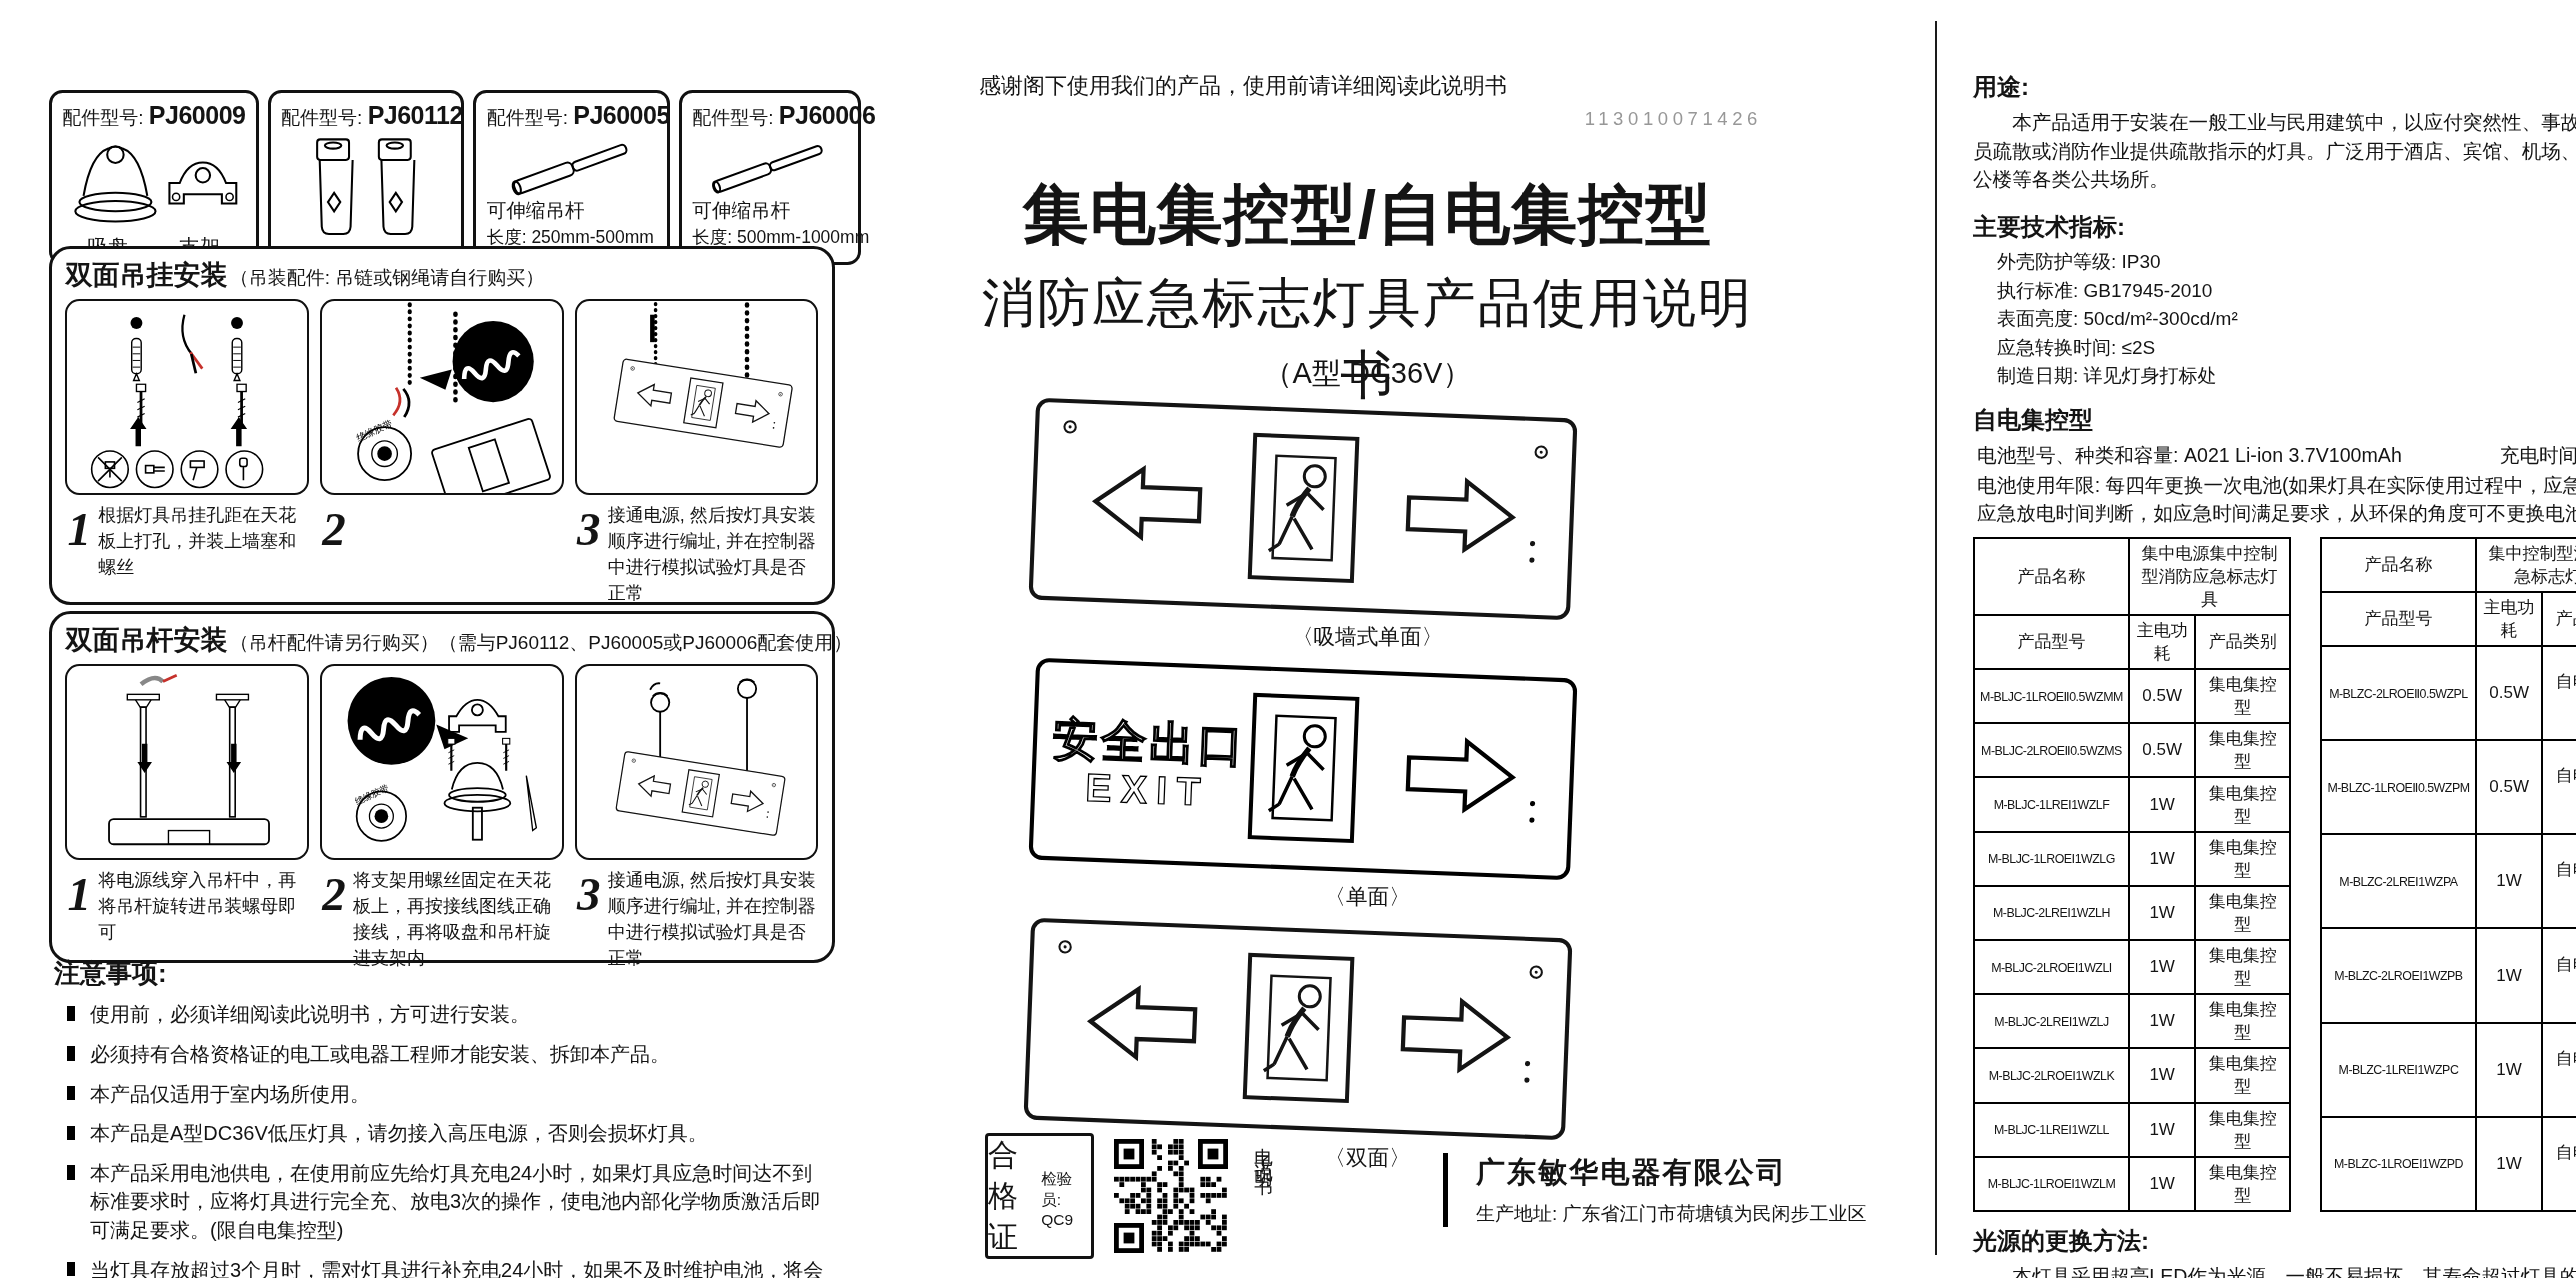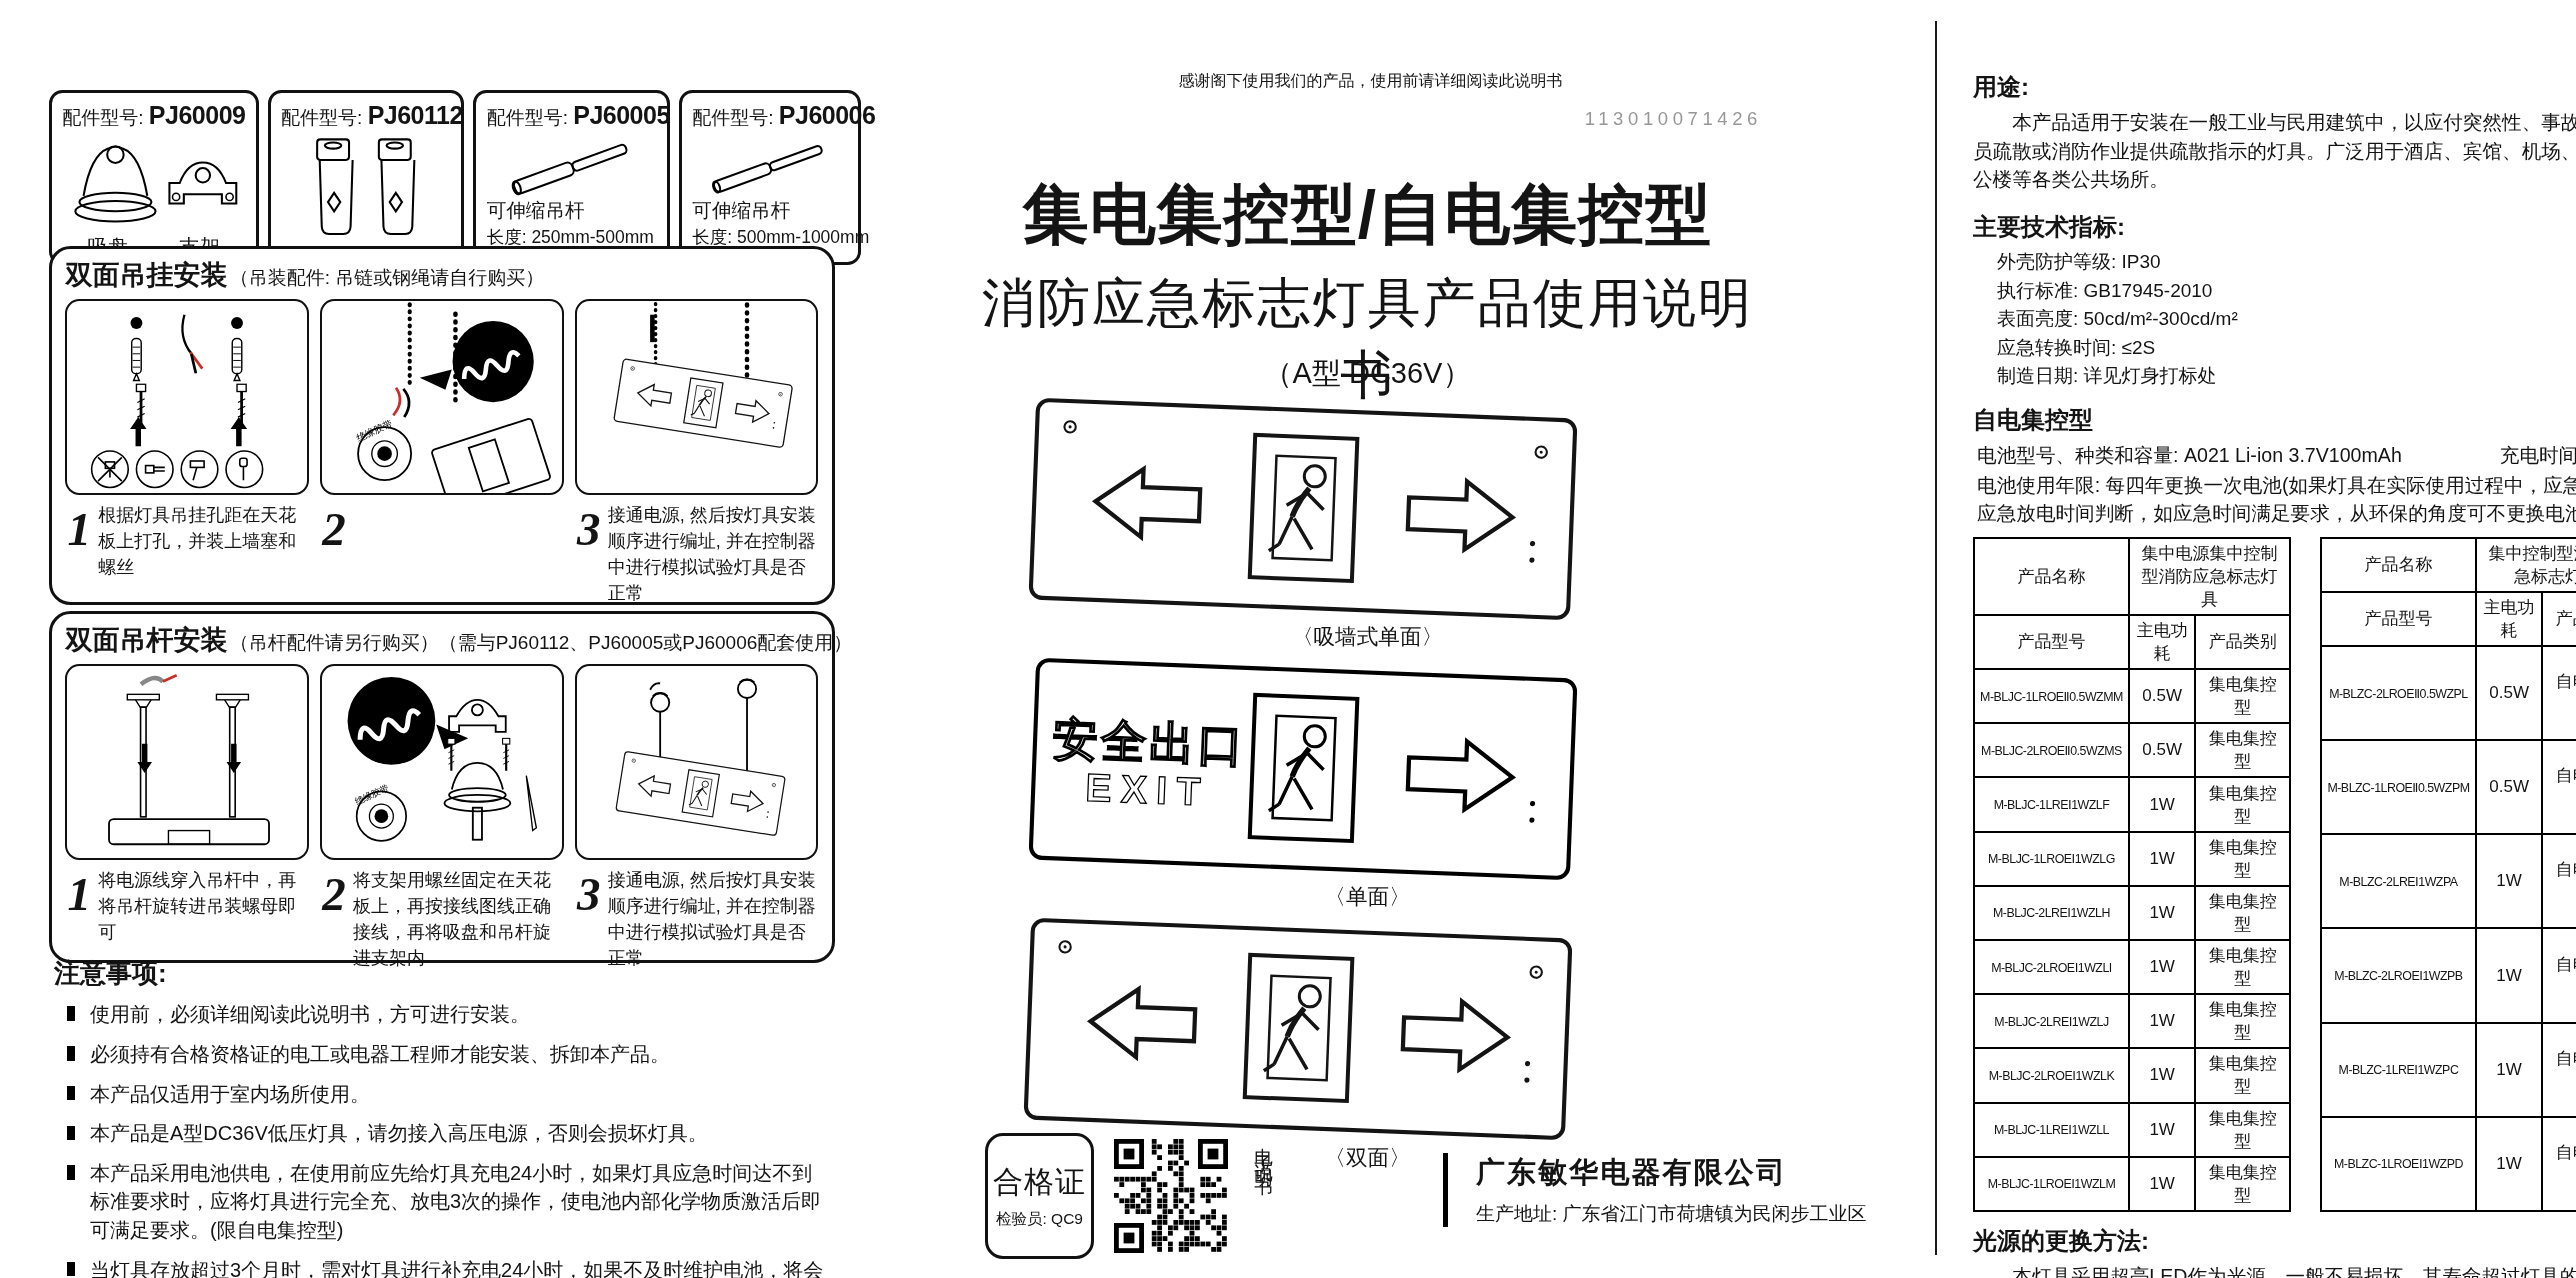--- a/index.html
+++ b/index.html
@@ -32,33 +32,33 @@
   .step-num{font:italic bold 47px "Liberation Serif",serif;line-height:1;margin:4.1px 7.2px 0 2.1px;}
   .step-text{font-size:18px;line-height:1.45;}
 
   .notes{left:54px;top:956px;width:778px;}
   .notes-title{font-size:26px;font-weight:bold;}
   ul.plain{list-style:none;margin:9.3px 0 0 0;padding:0 0 0 36px;}
   ul.plain li{font-size:20px;line-height:1.42;margin-bottom:11.3px;position:relative;}
   ul.notes-list li::before{content:"";position:absolute;left:-23px;top:6.2px;width:7.7px;height:14.4px;background:#000;}
 
   
-  .thanks{left:979px;top:71px;width:783px;text-align:center;font-size:16px;}
+  .thanks{left:979px;top:71px;width:783px;text-align:left;font-size:22px;}
   .serial{left:979px;top:108px;width:783px;text-align:right;font-size:18.5px;color:#979797;letter-spacing:4.6px;}
   .c-title{left:963px;top:170px;width:809px;text-align:center;font-size:66px;font-weight:bold;letter-spacing:1px;}
   .c-sub{left:963px;top:268px;width:809px;text-align:center;font-size:53px;letter-spacing:2.1px;}
   .c-model{left:963px;top:354px;width:809px;text-align:center;font-size:29px;}
   .signw{width:546px;height:206px;}
   .s1{left:1030px;top:406px;transform:rotate(2.2deg);}
   .s2{left:1030px;top:666px;transform:rotate(2.2deg);}
   .s3{left:1025px;top:926px;transform:rotate(2.2deg);}
   .sign-cap{left:963px;width:809px;text-align:center;font-size:21.6px;}
   .cap1{top:622px;} .cap2{top:882px;} .cap3{top:1143px;}
   .cert-row{left:985px;top:1133px;display:flex;align-items:flex-start;gap:14.4px;}
-  .cert-box{width:103px;height:120px;border:3.1px solid #111;border-radius:18px;display:flex;flex-direction:column;
+  .cert-box{width:103px;height:120px;border:3.1px solid #111;border-radius:4px;display:flex;flex-direction:row;
             align-items:center;justify-content:center;}
   .cert-title{font-size:30px;letter-spacing:1px;}
   .cert-insp{font-size:15.5px;margin-top:5.2px;}
   .ebook{writing-mode:vertical-rl;font-size:18.5px;letter-spacing:7.2px;height:126px;margin-left:2.1px;}
   .company-blk{position:absolute;left:1443px;top:1153px;border-left:5.2px solid #000;padding-left:28px;}
   .company{font-size:29px;font-weight:bold;letter-spacing:2.1px;}
   .address{font-size:19px;margin-top:8.2px;}
 
   
   .rcol-l{left:1973px;top:71px;width:806px;}

